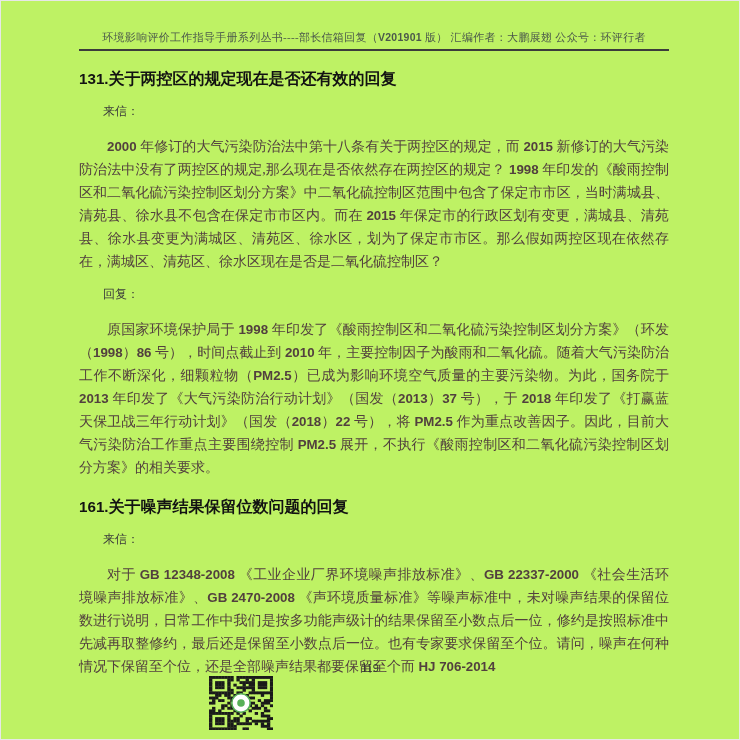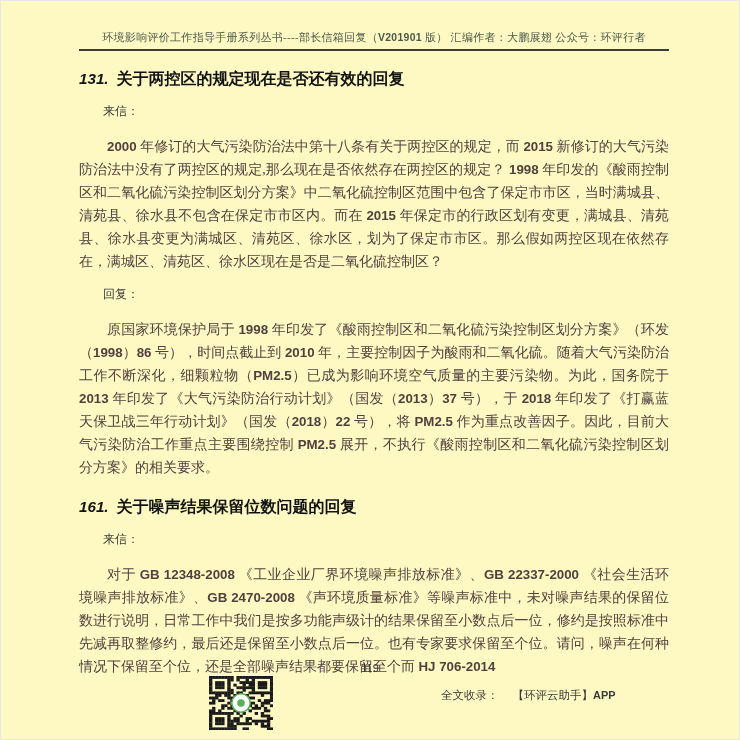--- a/index.html
+++ b/index.html
@@ -1,24 +1,24 @@
 <!DOCTYPE html>
 <html><head>
 <meta charset="utf-8">
 <style>
   html,body{margin:0;padding:0;background:#ffffff;}
-  .page{position:relative;width:740px;height:740px;background:#fef9c3;overflow:hidden;
+  .page{position:relative;width:740px;height:740px;background:#bef264;overflow:hidden;
         font-family:"Liberation Serif",serif;border:1px solid #e7e7e7;box-sizing:border-box;}
   .header{position:absolute;left:78px;top:29px;width:590px;text-align:center;
           font-size:11px;letter-spacing:0.3px;color:#4b584b;padding-bottom:4px;
           border-bottom:2px solid #3c3c3c;white-space:nowrap;}
   .content{position:absolute;left:78px;top:50px;width:590px;}
   .intro{font-size:15px;line-height:24px;text-align:justify;color:#3b3bcd;margin:8px 0 0 0;}
   .qhead{font-size:16px;font-weight:bold;color:#121212;margin:17px 0 0 0;line-height:22px;}
-  .qhead .sec-num{margin-right:8px;font-style:italic;}
+  .qhead .sec-num{margin-right:0;}
   .label{font-size:12px;color:#3b3b3b;margin:11px 0 0 0;text-indent:2em;line-height:20px;}
   .para{font-size:14px;line-height:23px;color:#52403e;text-align:justify;
         text-indent:2em;margin:14px 0 0 0;}
   .lat{font-family:"Liberation Sans",sans-serif;font-weight:700;font-size:0.95em;}
   .pagenum{position:absolute;left:0;right:0;top:661px;text-align:center;font-size:11px;
            color:#333;font-family:"Liberation Sans",sans-serif;font-weight:400;}
   .f-left{position:absolute;left:76px;top:680px;font-size:11px;font-weight:bold;color:#262626;
           font-family:"Liberation Sans",sans-serif;line-height:14px;}
   .qr{position:absolute;left:208px;top:675px;width:64px;height:54px;}
   .f-right{position:absolute;left:440px;top:687px;font-size:11.5px;color:#3a3a3a;white-space:nowrap;}
@@ -289,15 +289,14 @@
         <rect x="21.33" y="51.43" width="3.35" height="2.87" fill="#1a1a1a"></rect>
         <rect x="24.38" y="51.43" width="3.35" height="2.87" fill="#1a1a1a"></rect>
         <rect x="33.52" y="51.43" width="3.35" height="2.87" fill="#1a1a1a"></rect>
         <rect x="36.57" y="51.43" width="3.35" height="2.87" fill="#1a1a1a"></rect>
         <rect x="57.90" y="51.43" width="3.35" height="2.87" fill="#1a1a1a"></rect>
         <rect x="60.95" y="51.43" width="3.35" height="2.87" fill="#1a1a1a"></rect>
         <circle cx="32" cy="27" r="9.2" fill="#ffffff" stroke="#58b158" stroke-width="1.6"></circle>
         <circle cx="32" cy="27" r="3.8" fill="#58b158"></circle>
       </svg></div>
 
-  <div class="f-right"><span>全文收录：</span><span class="gap"></span><span class="mx">【环评云助手】<span class="lat">APP</span></span></div>
 
 </div>
 
 </body></html>

